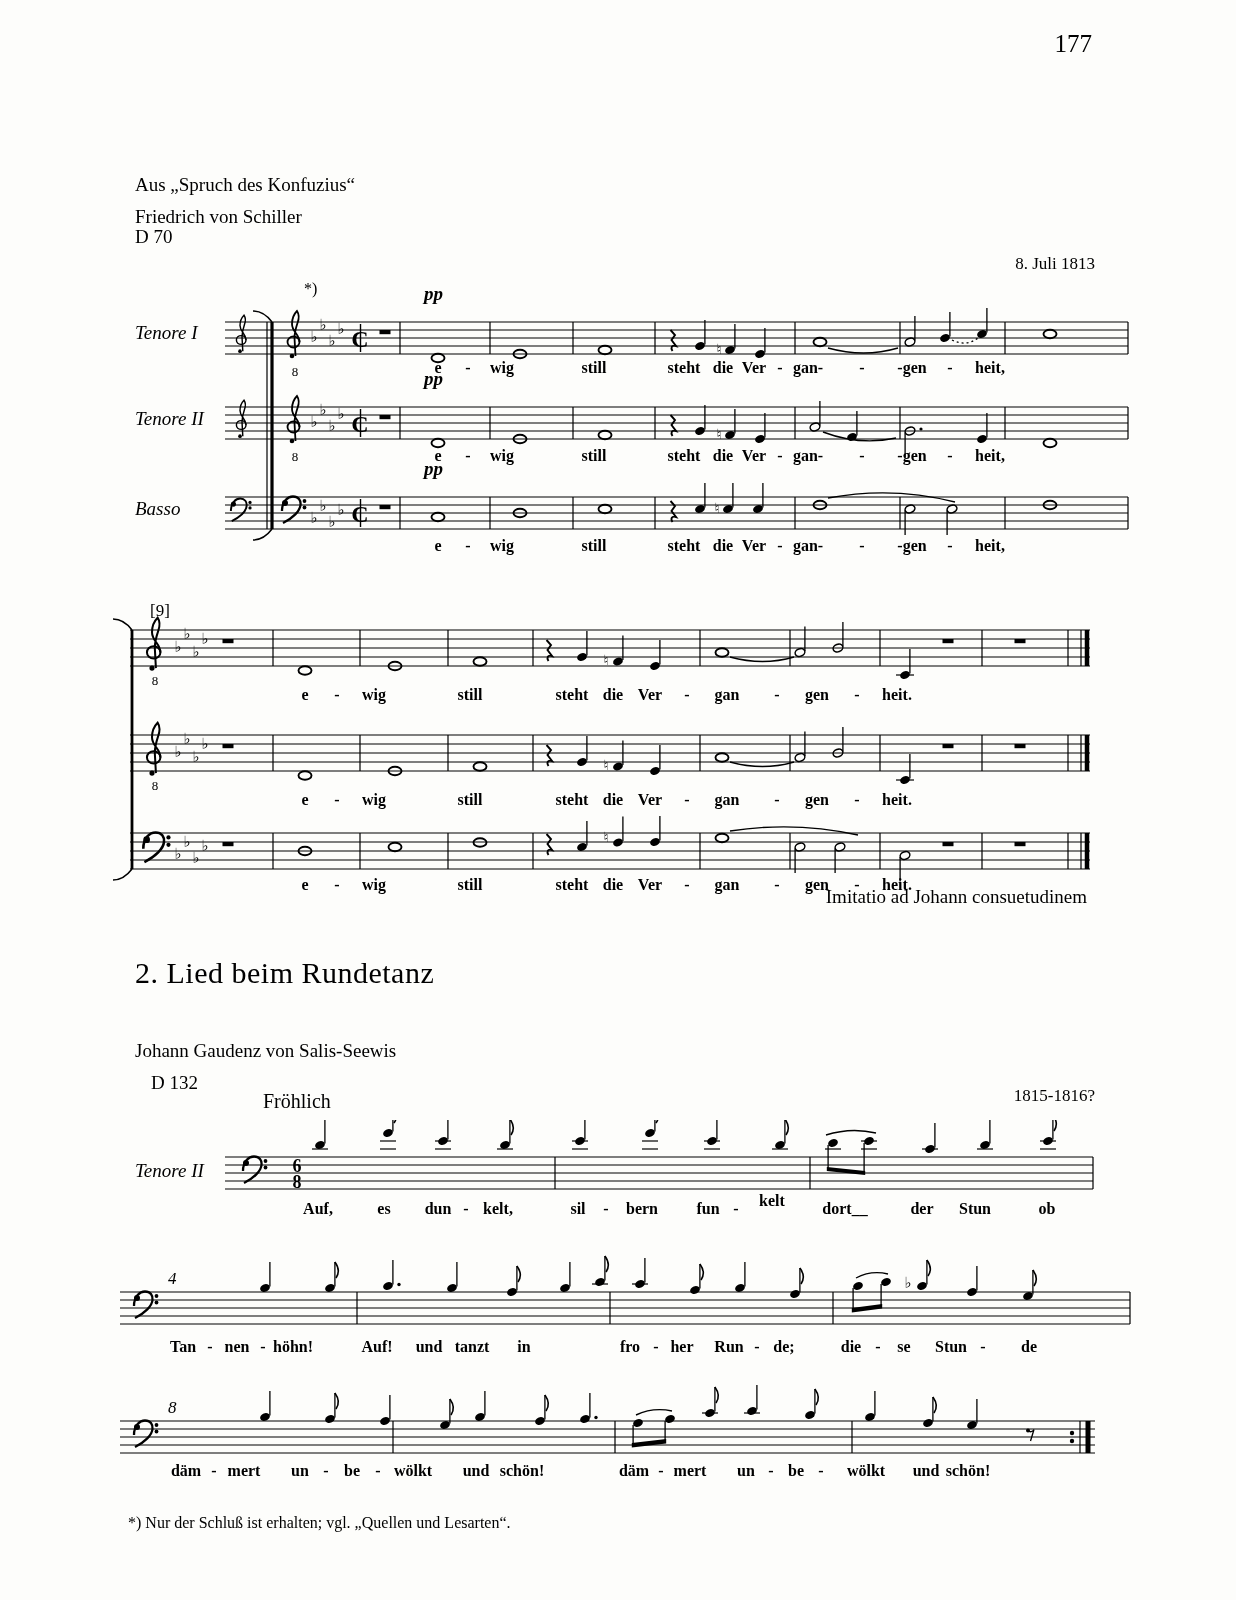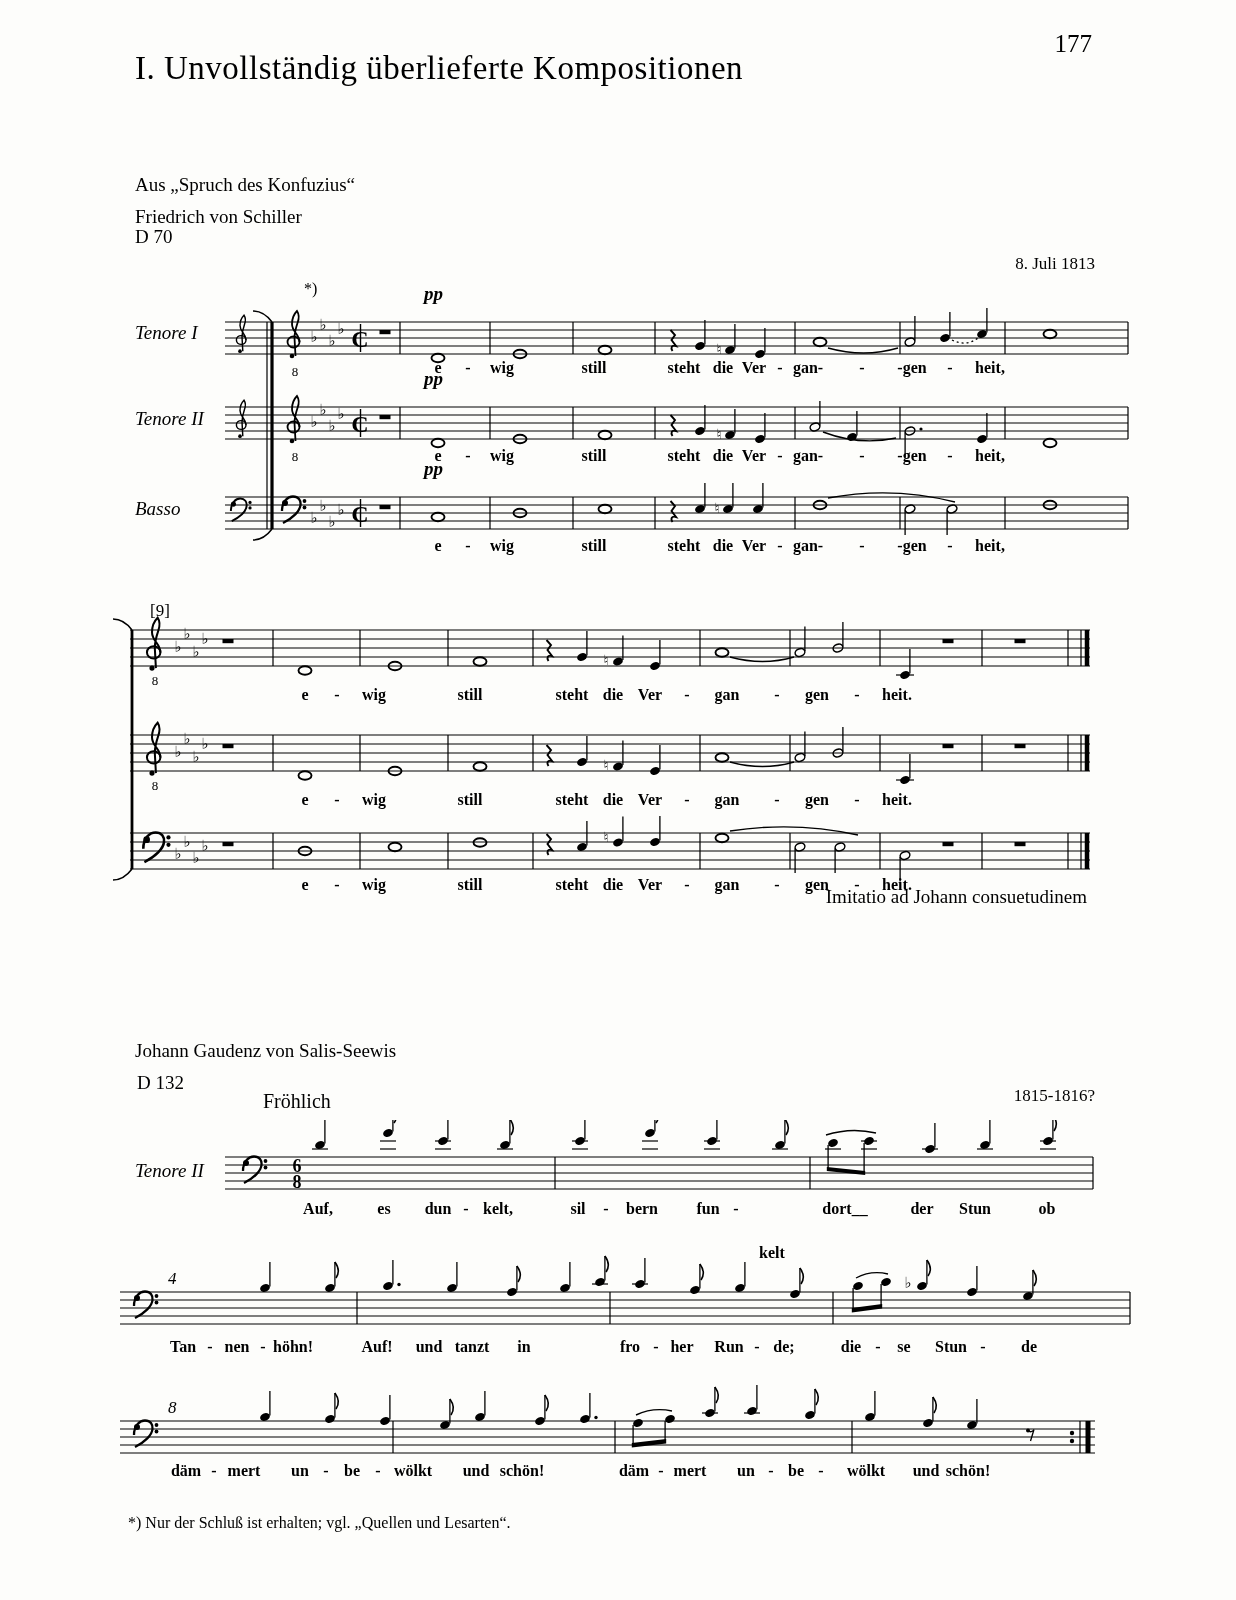--- a/index.html
+++ b/index.html
@@ -82,21 +82,20 @@
       <g id="fclef">
         <path d="M-6,14 C-6,4 0,-0.5 5,-0.5 C10.5,-0.5 13,3.5 12.5,8 C12,14 5,21 -5,26" fill="none" stroke="#000" stroke-width="2.3"></path>
         <circle cx="-3" cy="6" r="3" fill="#000"></circle>
         <circle cx="16.5" cy="4" r="1.9" fill="#000"></circle>
         <circle cx="16.5" cy="10.5" r="1.9" fill="#000"></circle>
       </g>
     </defs>
   </svg>
 
   <div class="abs pagenum" style="right:144px;top:30px">177</div>
-  <div class="abs sec-title" style="left:135px;top:50px">I. Unvollständig überlieferte Kompositionen</div>
   <div class="abs meta" style="left:135px;top:174px">Aus „Spruch des Konfuzius“</div>
   <div class="abs meta" style="left:135px;top:206px">Friedrich von Schiller</div>
   <div class="abs meta" style="left:135px;top:226px">D 70</div>
   <div class="abs date" style="right:141px;top:254px">8. Juli 1813</div>
 
   <div class="abs voice" style="left:135px;top:322px">Tenore I</div>
   <div class="abs voice" style="left:135px;top:408px">Tenore II</div>
   <div class="abs voice" style="left:135px;top:498px">Basso</div>
 
   <svg style="top:280px" width="1236" height="300" viewBox="0 0 1236 300">
@@ -307,22 +306,23 @@
       <use href="#hnd" transform="translate(800,257)"></use>
         <use href="#hnd" transform="translate(840,257)"></use>
       <use href="#hnd" transform="translate(905,265.5)"></use>
       <use href="#wr" transform="translate(948,252)"></use>
       <use href="#wr" transform="translate(1020,252)"></use>
     </g>
   </svg>
 
   <div class="abs attrib" style="right:149px;top:886px">Imitatio ad Johann consuetudinem</div>
 
+  <div class="abs piece-title" style="left:135px;top:956px">2. Lied beim Rundetanz</div>
   <div class="abs meta" style="left:135px;top:1040px">Johann Gaudenz von Salis-Seewis</div>
-  <div class="abs meta" style="left:137px;top:1072px">D 132</div>
+  <div class="abs meta" style="left:151px;top:1072px">D 132</div>
   <div class="abs date" style="right:141px;top:1086px">1815-1816?</div>
   <div class="abs tempo" style="left:263px;top:1090px">Fröhlich</div>
   <div class="abs voice" style="left:135px;top:1160px">Tenore II</div>
 
   <svg style="top:1120px" width="1236" height="400" viewBox="0 0 1236 400">
     <path class="sline" d="M225,37H1093M225,45H1093M225,53H1093M225,61H1093M225,69H1093"></path>
     <g transform="translate(249,37)">
         <use href="#fclef"></use>
       </g>
     <text class="tsig" x="297" y="52">6</text>
@@ -536,21 +536,21 @@
     <span class="syl" style="left:318px;top:1200px">Auf,</span>
     <span class="syl" style="left:384px;top:1200px">es</span>
     <span class="syl" style="left:438px;top:1200px">dun</span>
     <span class="syl" style="left:466px;top:1200px">-</span>
     <span class="syl" style="left:498px;top:1200px">kelt,</span>
     <span class="syl" style="left:578px;top:1200px">sil</span>
     <span class="sy1 syl" style="left:606px;top:1200px">-</span>
     <span class="syl" style="left:642px;top:1200px">bern</span>
     <span class="syl" style="left:708px;top:1200px">fun</span>
     <span class="syl" style="left:736px;top:1200px">-</span>
-    <span class="syl" style="left:772px;top:1244px">kelt</span>
+    <span class="syl" style="left:772px;top:1192px">kelt</span>
     <span class="syl" style="left:845px;top:1200px">dort__</span>
     <span class="syl" style="left:922px;top:1200px">der</span>
     <span class="syl" style="left:975px;top:1200px">Stun</span>
     <span class="syl" style="left:1047px;top:1200px">ob</span>
   </div>
   <div>
     <span class="syl" style="left:183px;top:1338px">Tan</span>
     <span class="syl" style="left:210px;top:1338px">-</span>
     <span class="syl" style="left:237px;top:1338px">nen</span>
     <span class="syl" style="left:263px;top:1338px">-</span>

